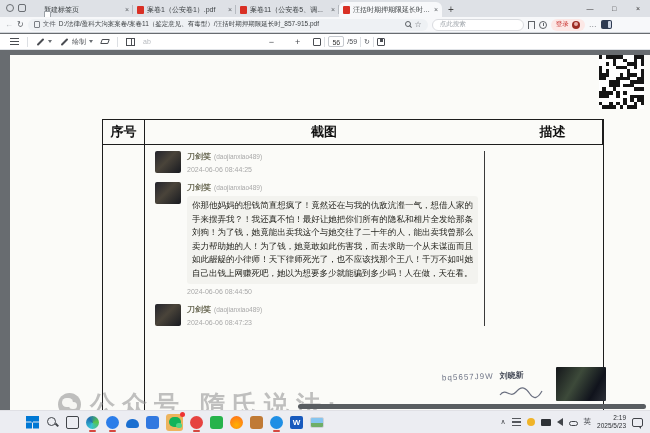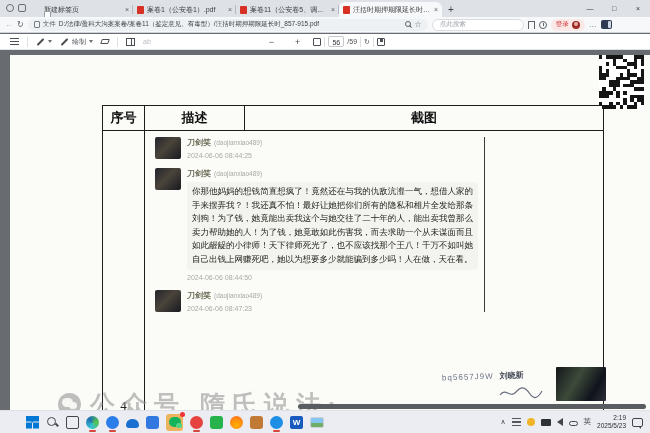--- a/index.html
+++ b/index.html
@@ -61,21 +61,21 @@
   .pagebox { width:16px; height:11px; border:1px solid #c6cacf; border-radius:2px; font-size:7px; text-align:center; line-height:11px; background:#fff; color:#333; }
   .i-save { width:8px; height:8px; border:1px solid #4a4d52; border-radius:1px; position:relative; }
   .i-save:after { content:""; position:absolute; left:2px; top:0; width:3px; height:3px; background:#4a4d52; }
   .muted { color:#b7babf; }
 
   
   .content { position:absolute; top:50px; left:0; width:650px; height:360px; background:#686c70; overflow:hidden; }
   .page { position:absolute; left:10px; top:5px; width:640px; height:355px; background:#fbfbf8; overflow:hidden; }
   .qr { position:absolute; right:6px; top:0; width:45px; height:54px; display:grid; grid-template-columns:repeat(13,1fr); grid-auto-rows:3.6px; background:#fff; overflow:hidden; }
 
-  .ktable { position:absolute; left:92px; top:50px; width:502px; border:1.5px solid #1d1d1d; font-family:"Liberation Serif","DejaVu Serif",serif; }
+  .ktable { position:absolute; left:92px; top:64px; width:502px; border:1.5px solid #1d1d1d; font-family:"Liberation Serif","DejaVu Serif",serif; }
   .trow { display:flex; }
   .th { font-weight:bold; font-size:13px; color:#111; text-align:center; padding:3px 0; }
   .c1 { width:42px; border-right:1px solid #1d1d1d; }
   .c2 { width:100px; border-right:1px solid #1d1d1d; }
   .c3 { flex:1; }
   .thead { border-bottom:1px solid #1d1d1d; }
   .tbody { height:281px; }
   .tbody .c1 { position:relative; }
   .rowno { position:absolute; bottom:-2px; left:0; right:0; text-align:center; font-size:13px; color:#222; }
   .desc { padding:182px 5px 0 7px; font-size:13.5px; line-height:1.42; color:#1a1a1a; word-break:break-all; }
@@ -419,22 +419,22 @@
           <div style="background: rgb(21, 21, 21);"></div>
           <div style="background: rgb(21, 21, 21);"></div>
           <div style="background: rgb(21, 21, 21);"></div>
           <div style="background: rgb(255, 255, 255);"></div>
           <div style="background: rgb(255, 255, 255);"></div>
         </div>
 
       <div class="ktable">
         <div class="trow thead">
           <div class="th c1">序号</div>
+          <div class="th c3">截图</div>
           <div class="th c2">描述</div>
-          <div class="th c3">截图</div>
         </div>
         <div class="trow tbody">
           <div class="c1">
             <div class="rowno">4</div>
           </div>
           <div class="c3">
             <div class="shots">
 
               <div class="msg">
                 <div class="avatar"></div>

